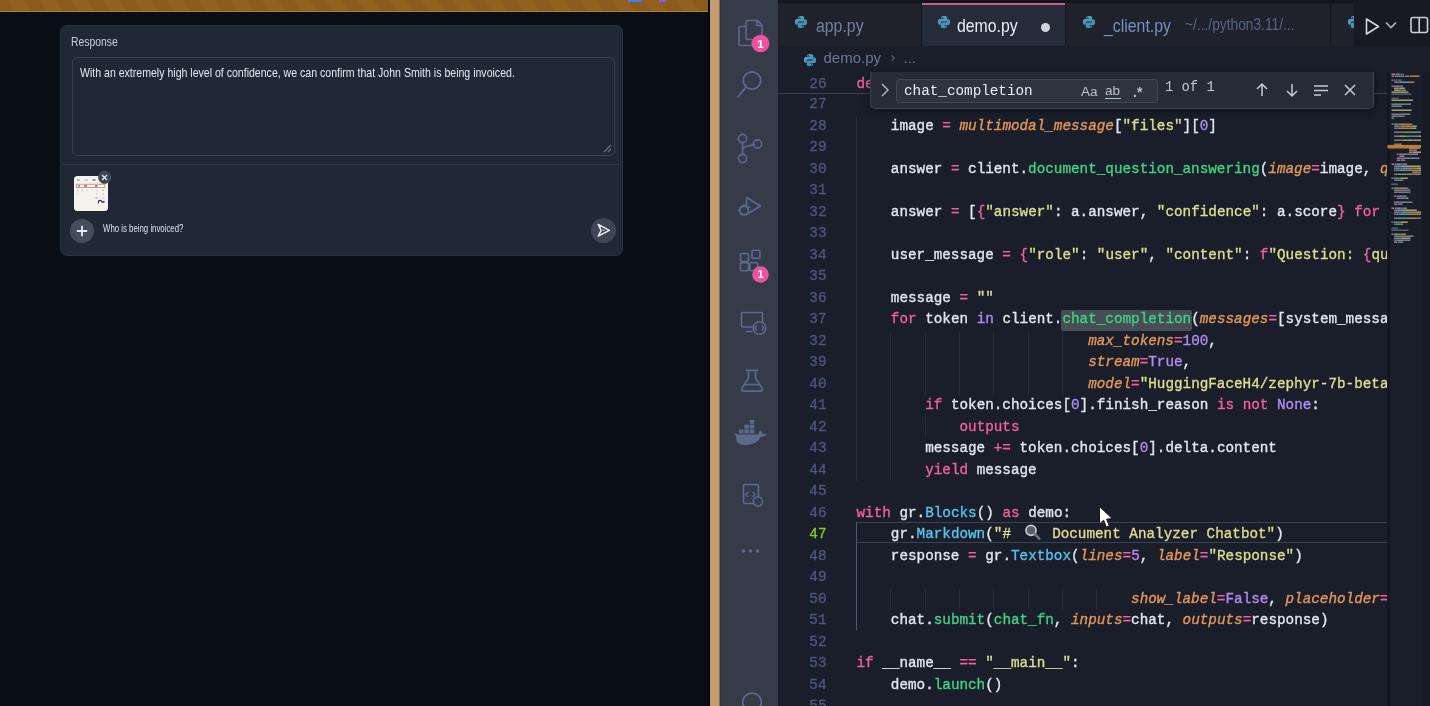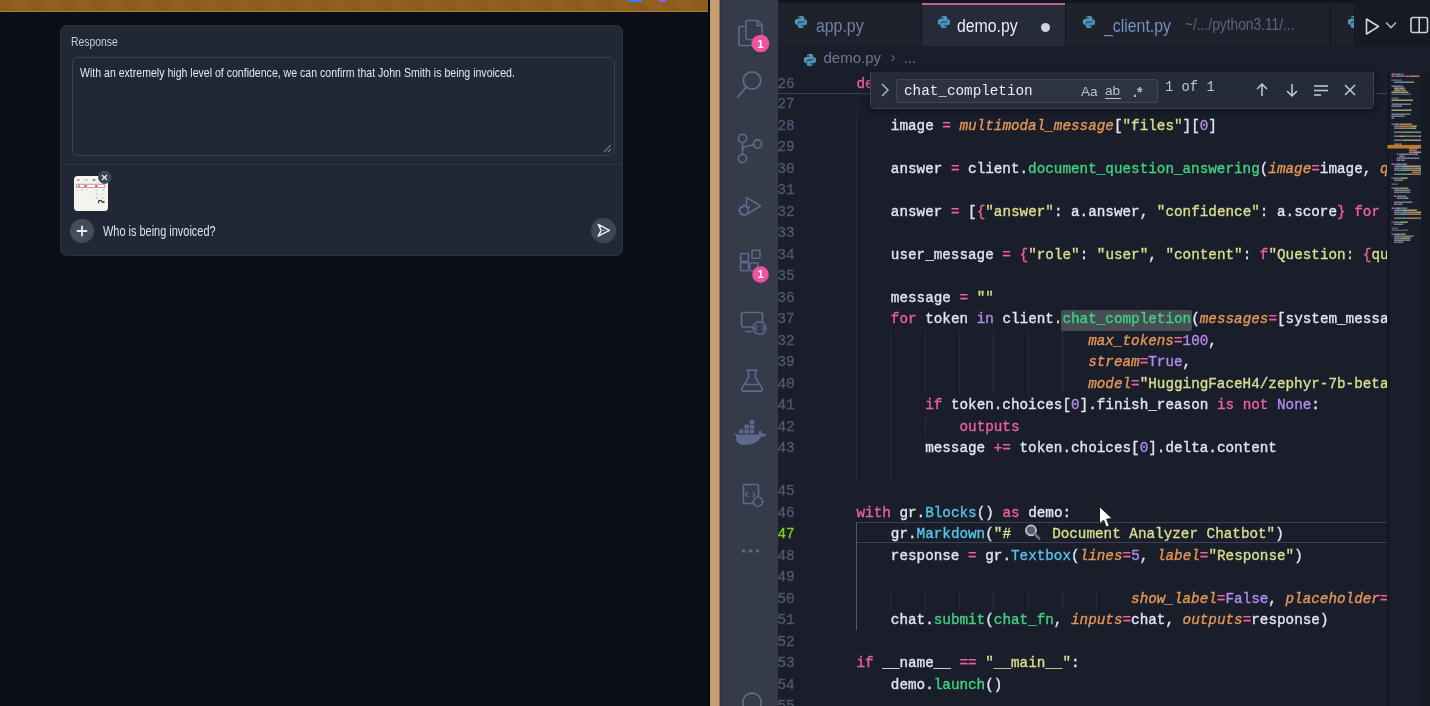--- a/index.html
+++ b/index.html
@@ -13,37 +13,37 @@
 #tatext{position:absolute;left:7.2px;top:7px;font-size:13.5px;color:#e2e7ef;white-space:nowrap}
 .sqz{display:inline-block;transform:scaleX(.782);transform-origin:0 0;white-space:nowrap}
 .sqz2{display:inline-block;transform:scaleX(.88);transform-origin:0 0;white-space:nowrap}
 .sqz3{display:inline-block;transform:scaleX(.80);transform-origin:0 0;white-space:nowrap}
 .sqzd{display:inline-block;transform:scaleX(.86);transform-origin:0 0;white-space:nowrap}
 #rsz{position:absolute;right:2px;bottom:2px;width:9px;height:9px}
 #hr1{position:absolute;left:1px;top:138px;width:559px;height:1px;background:#2e3744}
 #thumbwrap{position:absolute;left:12.5px;top:150px;width:46px;height:42px}
 #xbadge{position:absolute;left:24.7px;top:-5px;width:13px;height:13px;border-radius:50%;background:#3a4251;border:1px solid #535c6e}
 #plusbtn{position:absolute;left:9px;top:192.5px;width:24.4px;height:24.4px;border-radius:50%;background:#454c5c}
-#mmtext{position:absolute;left:42px;top:196.5px;font-size:14px;color:#dde2ea}
+#mmtext{position:absolute;left:42px;top:196.5px;font-size:10px;color:#dde2ea}
 #sendbtn{position:absolute;left:530px;top:192px;width:24.6px;height:24.6px;border-radius:50%;background:#3e4554}
 
 #div0{position:absolute;left:708px;top:0;width:2px;height:706px;background:#04060c}
 #divider{position:absolute;left:710px;top:0;width:9.5px;height:706px;background:#c59d71;border-right:1.5px solid #8a6b4a}
 
 #vs{position:absolute;left:719.5px;top:0;width:710.5px;height:706px;background:#1a1e2a;border-left:1.5px solid #2e3440}
 #act{position:absolute;left:0;top:0;width:57px;height:706px;background:#363b49}
 #tabs{position:absolute;left:57px;top:0;width:652px;height:46px;background:#1f222d}
 #tabs .tb{position:absolute;top:3px;height:43px}
 .tabsep{position:absolute;top:3px;width:1px;height:43px;background:#13161e}
 .pyi{width:14px;height:14px}
 #bc{position:absolute;left:57px;top:46px;width:652px;height:26px;background:#1a1e2a;color:#6b7796;font-size:15px}
 #editor{position:absolute;left:57px;top:72px;width:652px;height:634px;background:#1a1e2a}
 #code{position:absolute;left:0;top:-72px;width:612px;height:706px;overflow:hidden;font-family:"Liberation Mono",monospace;font-size:14.3px;line-height:21.5px;-webkit-text-stroke:.35px}
 .ln{position:absolute;left:0;width:612px;height:21.5px;white-space:pre;line-height:21.5px}
-.num{position:absolute;left:0;width:49px;color:#4d5876}
+.num{position:absolute;left:0;width:49px;text-align:right;color:#4d5876}
 .num.on{color:#84cc16}
 .ct{position:absolute;left:79px;color:#e0e6f1}
 .ct i{font-style:normal}
 i.k{color:#f0609e} i.pu{color:#b18bee} i.g{color:#3fd283} i.cy{color:#58c2ea}
 i.o{color:#e39659;font-style:italic!important} i.s{color:#dade8e}
 .fm{position:relative}
 .ig{position:absolute;width:1px;height:21.5px;background:#262c3a}
 .emj{vertical-align:-3px;margin:0 2px 0 4px}
 #sticky{position:absolute;left:0;top:0;width:610px;height:22px;background:#1a1e2a;border-bottom:1px solid #3a4150;font-family:"Liberation Mono",monospace;font-size:14.3px;line-height:24px;-webkit-text-stroke:.35px}
 #mapsep{position:absolute;left:609.5px;top:0;width:2.5px;height:634px;background:#141821}
@@ -278,20 +278,21 @@
 <div class="ln" style="top:244.5px"><span class="num">34</span><span class="ct">    user_message <i class="k">=</i> <i class="k">{</i><i class="s">"role"</i>: <i class="s">"user"</i>, <i class="s">"content"</i>: <i class="k">f</i><i class="s">"Question: </i><i class="k">{</i><i class="s">qu</i></span></div>
 <div class="ln" style="top:266.0px"><span class="num">35</span><span class="ct"></span></div>
 <div class="ln" style="top:287.5px"><span class="num">36</span><span class="ct">    message <i class="k">=</i> <i class="s">""</i></span></div>
 <div class="ln" style="top:309.0px"><span class="num">37</span><span class="ct">    <i class="k">for</i> token <i class="pu">in</i> client.<span class="fm"><i class="g">chat_completion</i></span>(<i class="o">messages</i><i class="k">=</i>[system_messa</span></div>
 <div class="ln" style="top:330.5px"><span class="num">32</span><span class="ct">                           <i class="o">max_tokens</i><i class="k">=</i><i class="pu">100</i>,</span></div>
 <div class="ln" style="top:352.0px"><span class="num">39</span><span class="ct">                           <i class="o">stream</i><i class="k">=</i><i class="pu">True</i>,</span></div>
 <div class="ln" style="top:373.5px"><span class="num">40</span><span class="ct">                           <i class="o">model</i><i class="k">=</i><i class="s">"HuggingFaceH4/zephyr-7b-beta</i></span></div>
 <div class="ln" style="top:395.0px"><span class="num">41</span><span class="ct">        <i class="k">if</i> token.choices[<i class="pu">0</i>].finish_reason <i class="k">is</i> <i class="k">not</i> <i class="pu">None</i>:</span></div>
 <div class="ln" style="top:416.5px"><span class="num">42</span><span class="ct">            <i class="k">outputs</i></span></div>
 <div class="ln" style="top:438.0px"><span class="num">43</span><span class="ct">        message <i class="k">+=</i> token.choices[<i class="pu">0</i>].delta.content</span></div>
+<div class="ln" style="top:459.5px"><span class="num">44</span><span class="ct">        <i class="k">yield</i> message</span></div>
 <div class="ln" style="top:481.0px"><span class="num">45</span><span class="ct"></span></div>
 <div class="ln" style="top:502.5px"><span class="num">46</span><span class="ct"><i class="k">with</i> gr.<i class="cy">Blocks</i>() <i class="k">as</i> demo:</span></div>
 <div class="ln" style="top:524.0px"><span class="num on">47</span><span class="ct">    gr.<i class="cy">Markdown</i>(<i class="s">"# </i><svg class="emj" width="18" height="17" viewBox="0 0 18 17">
                 <circle cx="7" cy="6.3" r="5" fill="#dde8ee" fill-opacity=".32" stroke="#c0cad3" stroke-width="1.8"></circle>
                 <line x1="10.8" y1="10" x2="15.2" y2="14.6" stroke="#6b7684" stroke-width="2.6" stroke-linecap="round"></line>
               </svg><i class="s"> Document Analyzer Chatbot"</i>)</span></div>
 <div class="ln" style="top:545.5px"><span class="num">48</span><span class="ct">    response <i class="k">=</i> gr.<i class="cy">Textbox</i>(<i class="o">lines</i><i class="k">=</i><i class="pu">5</i>, <i class="o">label</i><i class="k">=</i><i class="s">"Response"</i>)</span></div>
 <div class="ln" style="top:567.0px"><span class="num">49</span></div>
 <div class="ln" style="top:588.5px"><span class="num">50</span><span class="ct">                                <i class="o">show_label</i><i class="k">=</i><i class="pu">False</i>, <i class="o">placeholder</i><i class="k">=</i></span></div>
 <div class="ln" style="top:610.0px"><span class="num">51</span><span class="ct">    chat.<i class="g">submit</i>(<i class="g">chat_fn</i>, <i class="o">inputs</i><i class="k">=</i>chat, <i class="o">outputs</i><i class="k">=</i>response)</span></div>

